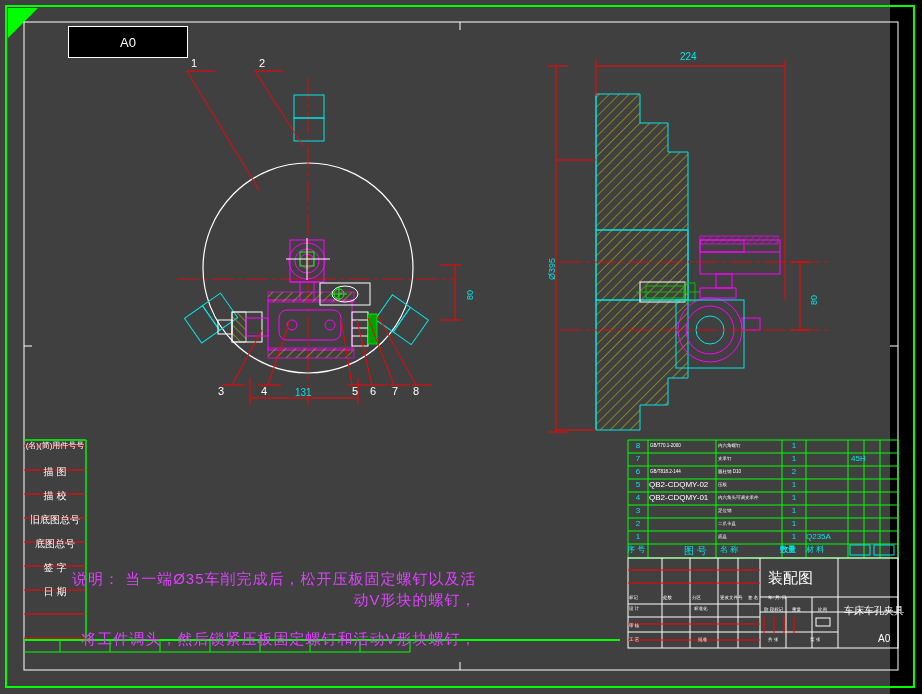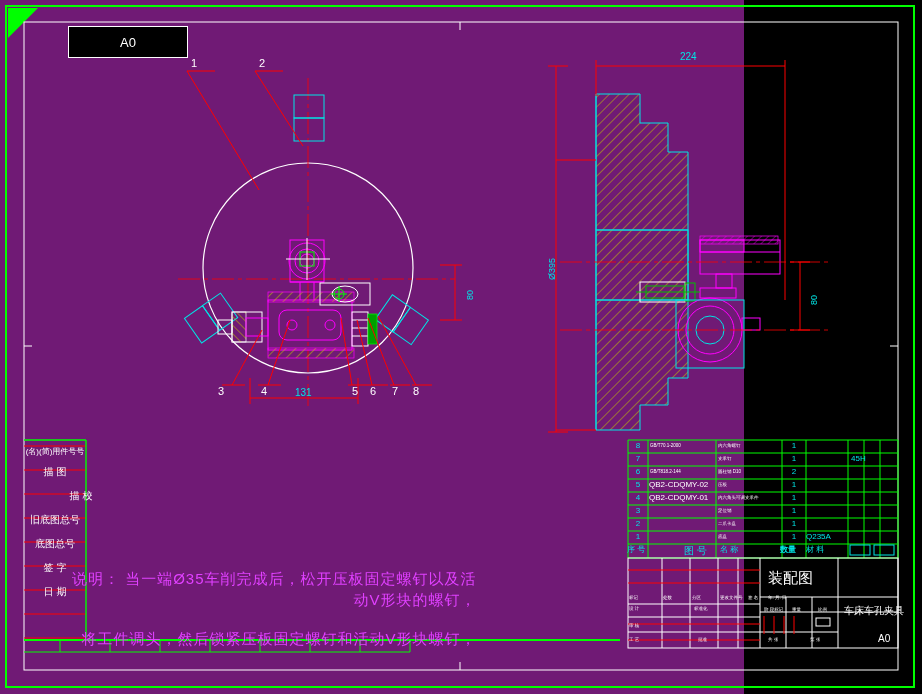--- a/index.html
+++ b/index.html
@@ -1,18 +1,18 @@
 <!DOCTYPE html>
 <html><head>
 <meta charset="utf-8">
 <style>
   html,body{margin:0;padding:0;background:#000;}
   body{width:922px;height:694px;overflow:hidden;
        font-family:"Liberation Sans","DejaVu Sans",sans-serif;}
-  #stage{position:relative;width:744px;height:694px;background:#701a75;}
+  #stage{position:relative;width:890px;height:694px;background:#404040;}
   svg.layer{position:absolute;left:0;top:0;width:922px;height:694px;}
   .abs{position:absolute;}
   .txt{position:absolute;white-space:nowrap;line-height:1;}
   .cyan{color:#00e5e5;}
   .wht{color:#ffffff;}
   .note{color:#e040ff;font-size:15px;letter-spacing:1px;text-align:right;}
   .tiny{font-size:4.5px;}
   .vert{transform-origin:left top;}
   .a0label{position:absolute;border:1px solid #ffffff;background:#000;
            color:#fff;font-size:13px;display:flex;align-items:center;
@@ -238,23 +238,23 @@
         <line x1="24" y1="652" x2="410" y2="652"></line>
       </g>
     </g>
   </svg>
 
   <div class="a0label" style="left:68px;top:26px;width:118px;height:30px;">
     <span>A0</span>
   </div>
 
   <div class="abs" style="left:24px;top:440px;width:62px;">
-    <div class="txt wht" style="left:0px;top:8px;width:62px;text-align:center;font-size:8px;">(名)(简)用件号号</div>
+    <div class="txt wht" style="left:0px;top:2px;width:62px;text-align:center;font-size:8px;">(名)(简)用件号号</div>
     <div class="txt wht" style="left:0px;top:27px;width:62px;text-align:center;font-size:10px;">描    图</div>
-    <div class="txt wht" style="left:0px;top:51px;width:62px;text-align:center;font-size:10px;padding-left:26px;">描    校</div>
+    <div class="txt wht" style="left:0px;top:51px;width:62px;text-align:center;font-size:10px;">描    校</div>
     <div class="txt wht" style="left:0px;top:75px;width:62px;text-align:center;font-size:10px;">旧底图总号</div>
     <div class="txt wht" style="left:0px;top:99px;width:62px;text-align:center;font-size:10px;">底图总号</div>
     <div class="txt wht" style="left:0px;top:123px;width:62px;text-align:center;font-size:10px;">签    字</div>
     <div class="txt wht" style="left:0px;top:147px;width:62px;text-align:center;font-size:10px;">日    期</div>
   </div>
 
   <div class="txt wht" style="left:191px;top:58px;font-size:11px;">1</div>
   <div class="txt wht" style="left:259px;top:58px;font-size:11px;">2</div>
   <div class="txt wht" style="left:218px;top:386px;font-size:11px;">3</div>
   <div class="txt wht" style="left:261px;top:386px;font-size:11px;">4</div>

